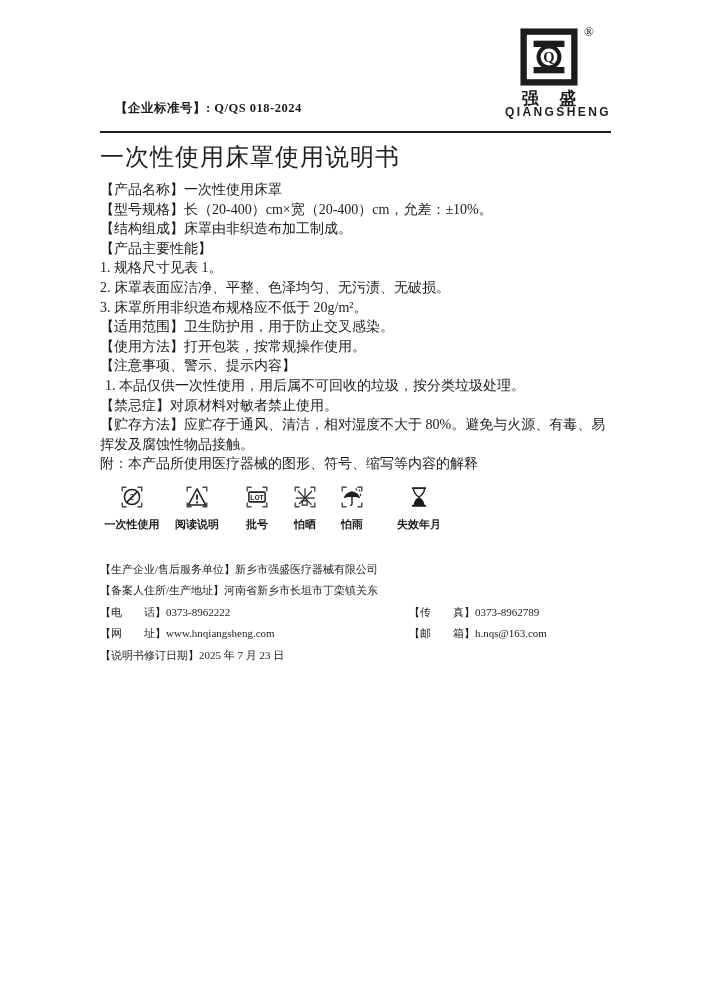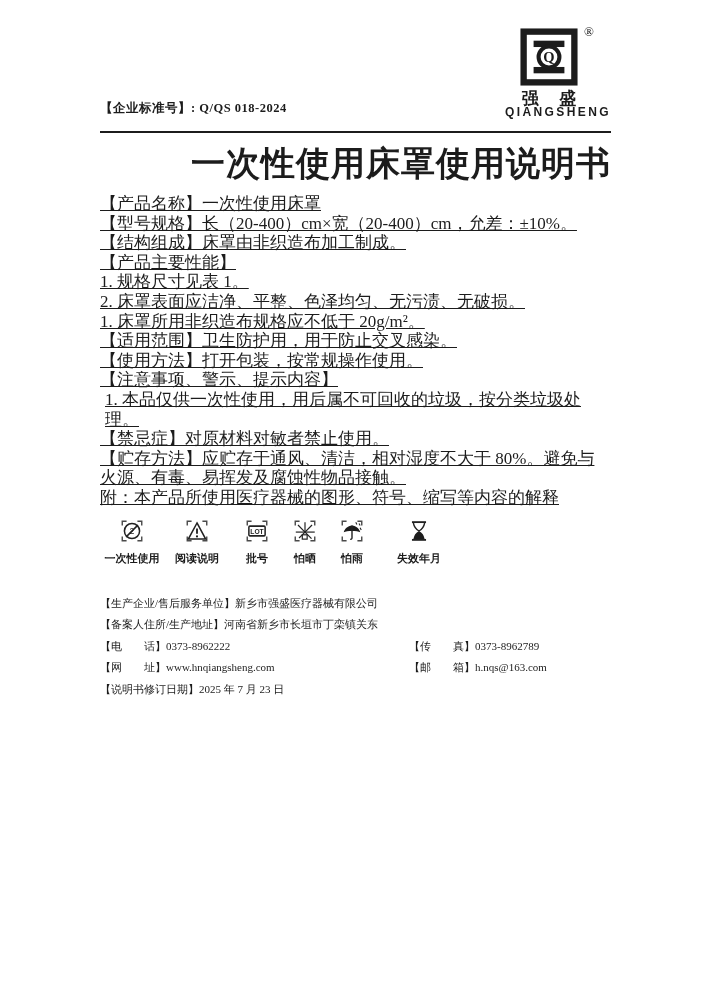--- a/index.html
+++ b/index.html
@@ -7,34 +7,34 @@
     width:707px; height:999px;
     font-family:"Liberation Serif","DejaVu Serif",serif;
     color:#1c1c1c;
     -webkit-font-smoothing:antialiased;
   }
   .page { position:relative; width:707px; height:999px; background:#fff; overflow:hidden; }
   .content { position:absolute; left:100px; top:0; width:511px; }
 
   
   .header { position:relative; height:131px; border-bottom:2px solid #1c1c1c; }
-  .std-no { position:absolute; left:0; bottom:14px; font-size:12.5px; font-weight:bold; letter-spacing:0.5px; }
+  .std-no { position:absolute; left:15px; bottom:14px; font-size:12.5px; font-weight:bold; letter-spacing:0.5px; }
   .logo { position:absolute; right:16px; top:28px; width:92px; text-align:center; }
   .logo-mark { position:relative; display:inline-block; }
   .logo-reg { position:absolute; top:-4px; right:-16px; font-size:13px; font-weight:normal; }
   .logo-cn { font-size:17px; font-weight:bold; letter-spacing:8px; padding-left:8px;
              font-family:"Liberation Sans","DejaVu Sans",sans-serif; line-height:18px; }
   .logo-en { font-size:12px; font-weight:bold; letter-spacing:2.4px; padding-left:2px;
              font-family:"Liberation Sans","DejaVu Sans",sans-serif; line-height:9px; }
 
   
-  .title { text-align:right; font-size:34px; font-weight:bold; letter-spacing:1px; margin:8px 0 7px; }
-
-  
-  .body-block { font-size:17px; line-height:19.6px;text-decoration:underline; }
+  .title { text-align:left; font-size:24px; font-weight:normal; letter-spacing:1px; margin:8px 0 7px; }
+
+  
+  .body-block { font-size:14px; line-height:19.6px; }
   .line { white-space:normal; }
   .indent-sm { padding-left:5px; }
 
   
   .symbols { display:flex; align-items:flex-start; margin-top:9px; }
   .sym { text-align:center; }
   .sym:nth-child(1){ width:64px; }
   .sym:nth-child(2){ width:58px; margin-left:4px; }
   .sym:nth-child(3){ width:44px; margin-left:9px; }
   .sym:nth-child(4){ width:36px; margin-left:8px; }
@@ -79,21 +79,21 @@
 
     <div class="title">一次性使用床罩使用说明书</div>
 
     <div class="body-block">
       <div class="line">【产品名称】一次性使用床罩</div>
       <div class="line">【型号规格】长（20-400）cm×宽（20-400）cm，允差：±10%。</div>
       <div class="line">【结构组成】床罩由非织造布加工制成。</div>
       <div class="line">【产品主要性能】</div>
       <div class="line">1. 规格尺寸见表 1。</div>
       <div class="line">2. 床罩表面应洁净、平整、色泽均匀、无污渍、无破损。</div>
-      <div class="line">1. 床罩所用非织造布规格应不低于 20g/m²。</div>
+      <div class="line">3. 床罩所用非织造布规格应不低于 20g/m²。</div>
       <div class="line">【适用范围】卫生防护用，用于防止交叉感染。</div>
       <div class="line">【使用方法】打开包装，按常规操作使用。</div>
       <div class="line">【注意事项、警示、提示内容】</div>
       <div class="line indent-sm">1. 本品仅供一次性使用，用后属不可回收的垃圾，按分类垃圾处理。</div>
       <div class="line">【禁忌症】对原材料对敏者禁止使用。</div>
       <div class="line">【贮存方法】应贮存于通风、清洁，相对湿度不大于 80%。避免与火源、有毒、易挥发及腐蚀性物品接触。</div>
       <div class="line">附：本产品所使用医疗器械的图形、符号、缩写等内容的解释</div>
     </div>
 
     <div class="symbols">

